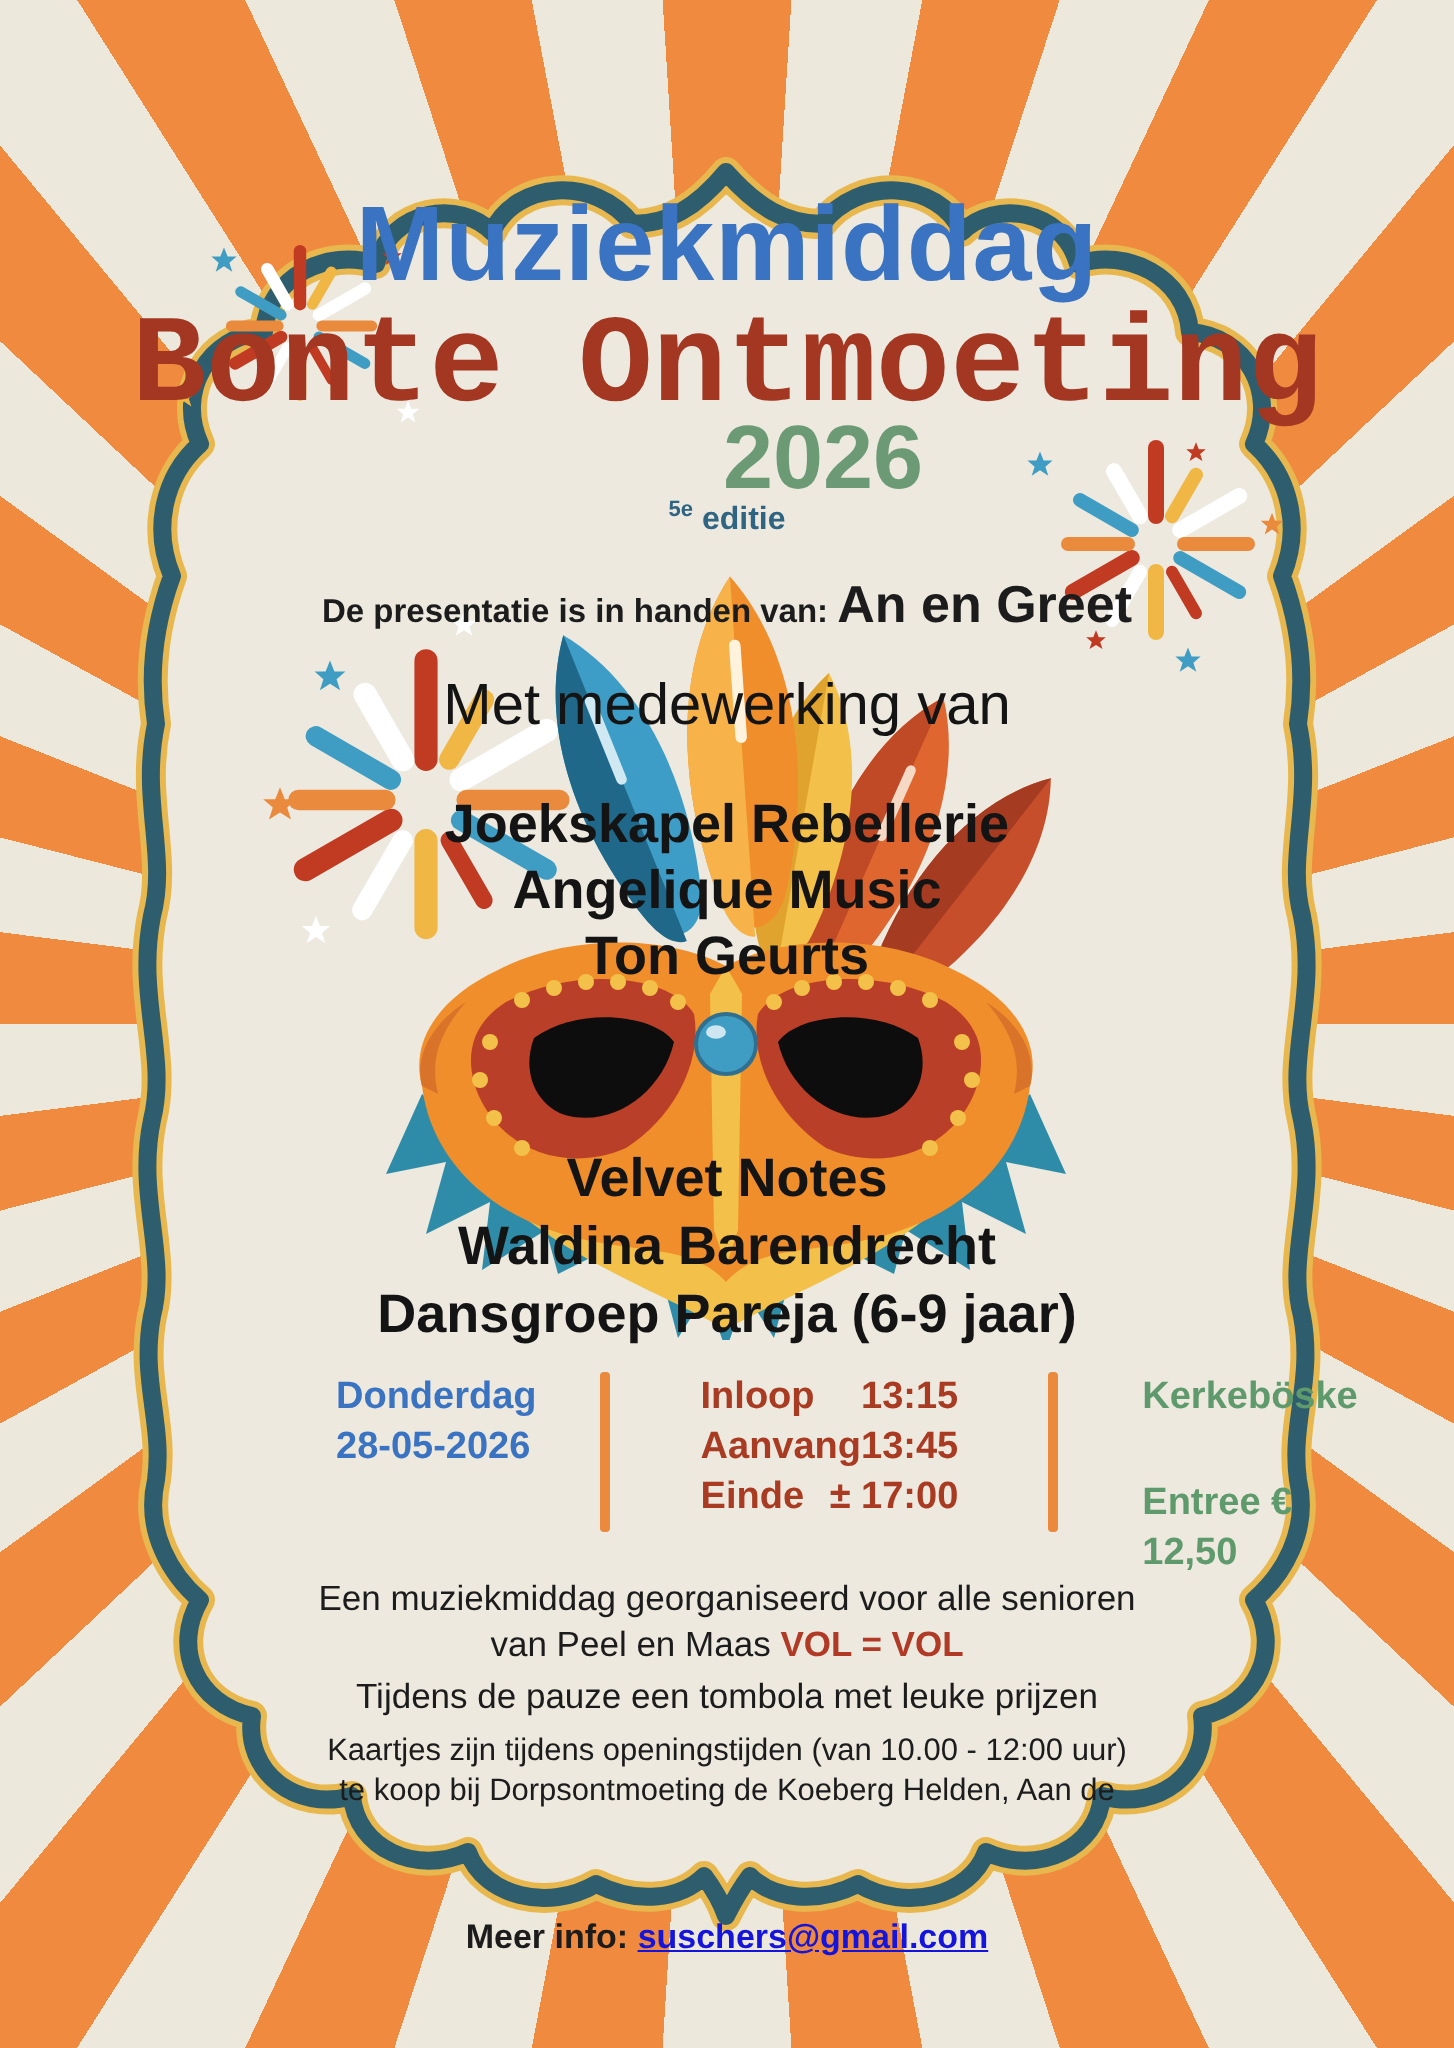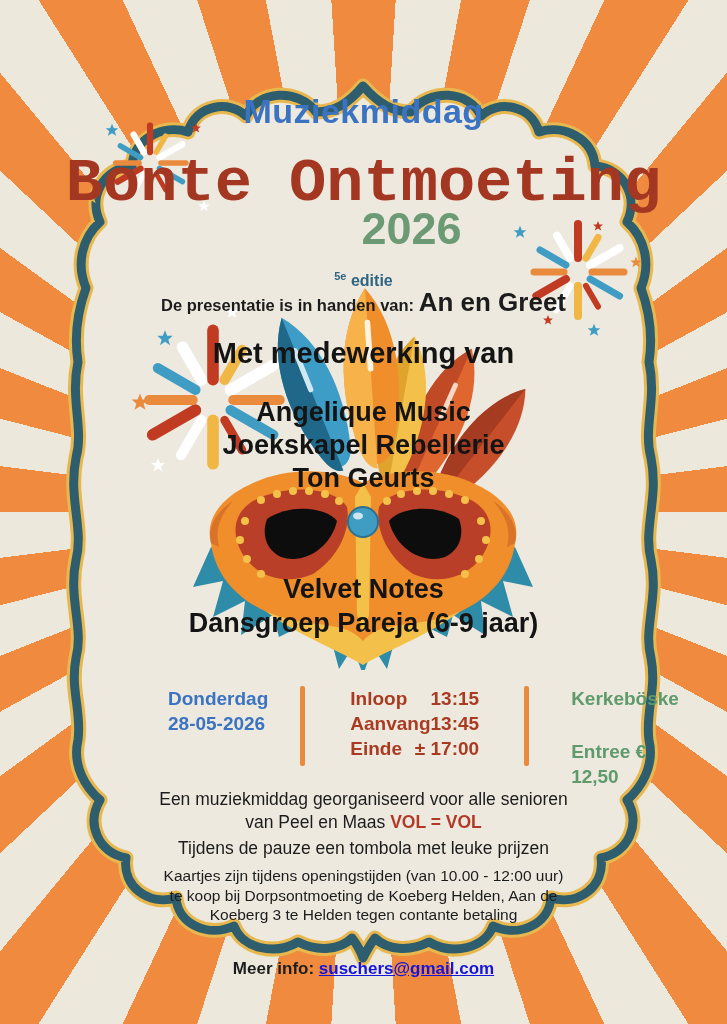--- a/index.html
+++ b/index.html
@@ -8,28 +8,28 @@
     font-family:"Liberation Sans", sans-serif;
     background:#ECE8DC;
   }
   .poster{
     position:relative;width:727px;height:1024px;overflow:hidden;
     background:repeating-conic-gradient(from -3.6deg at 50% 50%,
       #EF8A3E 0deg 7.2deg, #ECE8DC 7.2deg 14.4deg);
   }
   .layer{position:absolute;left:0;top:0;width:727px;height:1024px;pointer-events:none;}
   .txt{position:absolute;left:0;width:727px;text-align:center;color:#1c1c1c;}
-  .title1{top:92px;font-size:34px;font-weight:bold;color:#3A73C2;letter-spacing:.5px;}
+  .title1{top:92px;font-size:53px;font-weight:bold;color:#3A73C2;letter-spacing:.5px;}
   .title2{top:148px;font-size:62px;font-weight:bold;color:#A33722;font-family:Liberation Mono, monospace;}
   .title3{top:203px;font-size:45px;font-weight:bold;color:#6B9A74;padding-left:48px;}
-  .edition{top:270px;font-size:16px;font-weight:bold;color:#2F6482;}
+  .edition{top:249px;font-size:16px;font-weight:bold;color:#2F6482;}
   .edition sup{font-size:11px;}
   .present{top:287px;font-size:16.5px;font-weight:bold;}
   .present .names{font-size:26px;}
-  .heading{top:337px;font-size:29px;font-weight:bold;color:#141414;}
+  .heading{top:337px;font-size:29px;font-weight:normal;color:#141414;}
   .lineup{font-size:27px;font-weight:bold;line-height:33px;color:#141414;}
   .lineup1{top:396px;}
   .lineup2{top:572px;line-height:34px;}
   .schedule{
     position:absolute;left:168px;top:686px;width:460px;display:flex;
     align-items:flex-start;font-weight:bold;font-size:19px;line-height:25px;gap:32px;
   }
   .sch-col1{width:110px;color:#3A73C2;}
   .sch-div{width:5px;height:80px;background:#E98A3C;border-radius:2px;flex:none;}
   .sch-col2{width:148px;margin-left:13px;margin-right:13px;color:#A93B22;}
@@ -188,27 +188,28 @@
   <div class="txt title3">2026</div>
   <div class="txt edition"><sup>5e</sup><span> editie</span></div>
 
   <div class="txt present">
     <span>De presentatie is in handen van: </span><span class="names">An en Greet</span>
   </div>
 
   <div class="txt heading">Met medewerking van</div>
 
   <div class="txt lineup lineup1">
+    <div>Joekskapel Rebellerie</div>
     <div>Angelique Music</div>
-    <div>Joekskapel Rebellerie</div>
     <div>Ton Geurts</div>
   </div>
 
   <div class="txt lineup lineup2">
     <div>Velvet Notes</div>
+    <div>Waldina Barendrecht</div>
     <div>Dansgroep Pareja (6-9 jaar)</div>
   </div>
 
   <div class="schedule">
     <div class="sch-col1">
       <div>Donderdag</div>
       <div>28-05-2026</div>
     </div>
     <div class="sch-div"></div>
     <div class="sch-col2">
@@ -235,20 +236,19 @@
   <div class="txt para1">
     <div>Een muziekmiddag georganiseerd voor alle senioren</div>
     <div><span>van Peel en Maas </span><span class="vol">VOL = VOL</span></div>
   </div>
 
   <div class="txt para2">Tijdens de pauze een tombola met leuke prijzen</div>
 
   <div class="txt para3">
     <div>Kaartjes zijn tijdens openingstijden (van 10.00 - 12:00 uur)</div>
     <div>te koop bij Dorpsontmoeting de Koeberg Helden, Aan de</div>
-    <div>Koeberg 3 te Helden tegen contante betaling</div>
   </div>
 
   <div class="txt info">
     <span>Meer info: </span><a href="#">suschers@gmail.com</a>
   </div>
 
 </div>
 
 </body></html>

